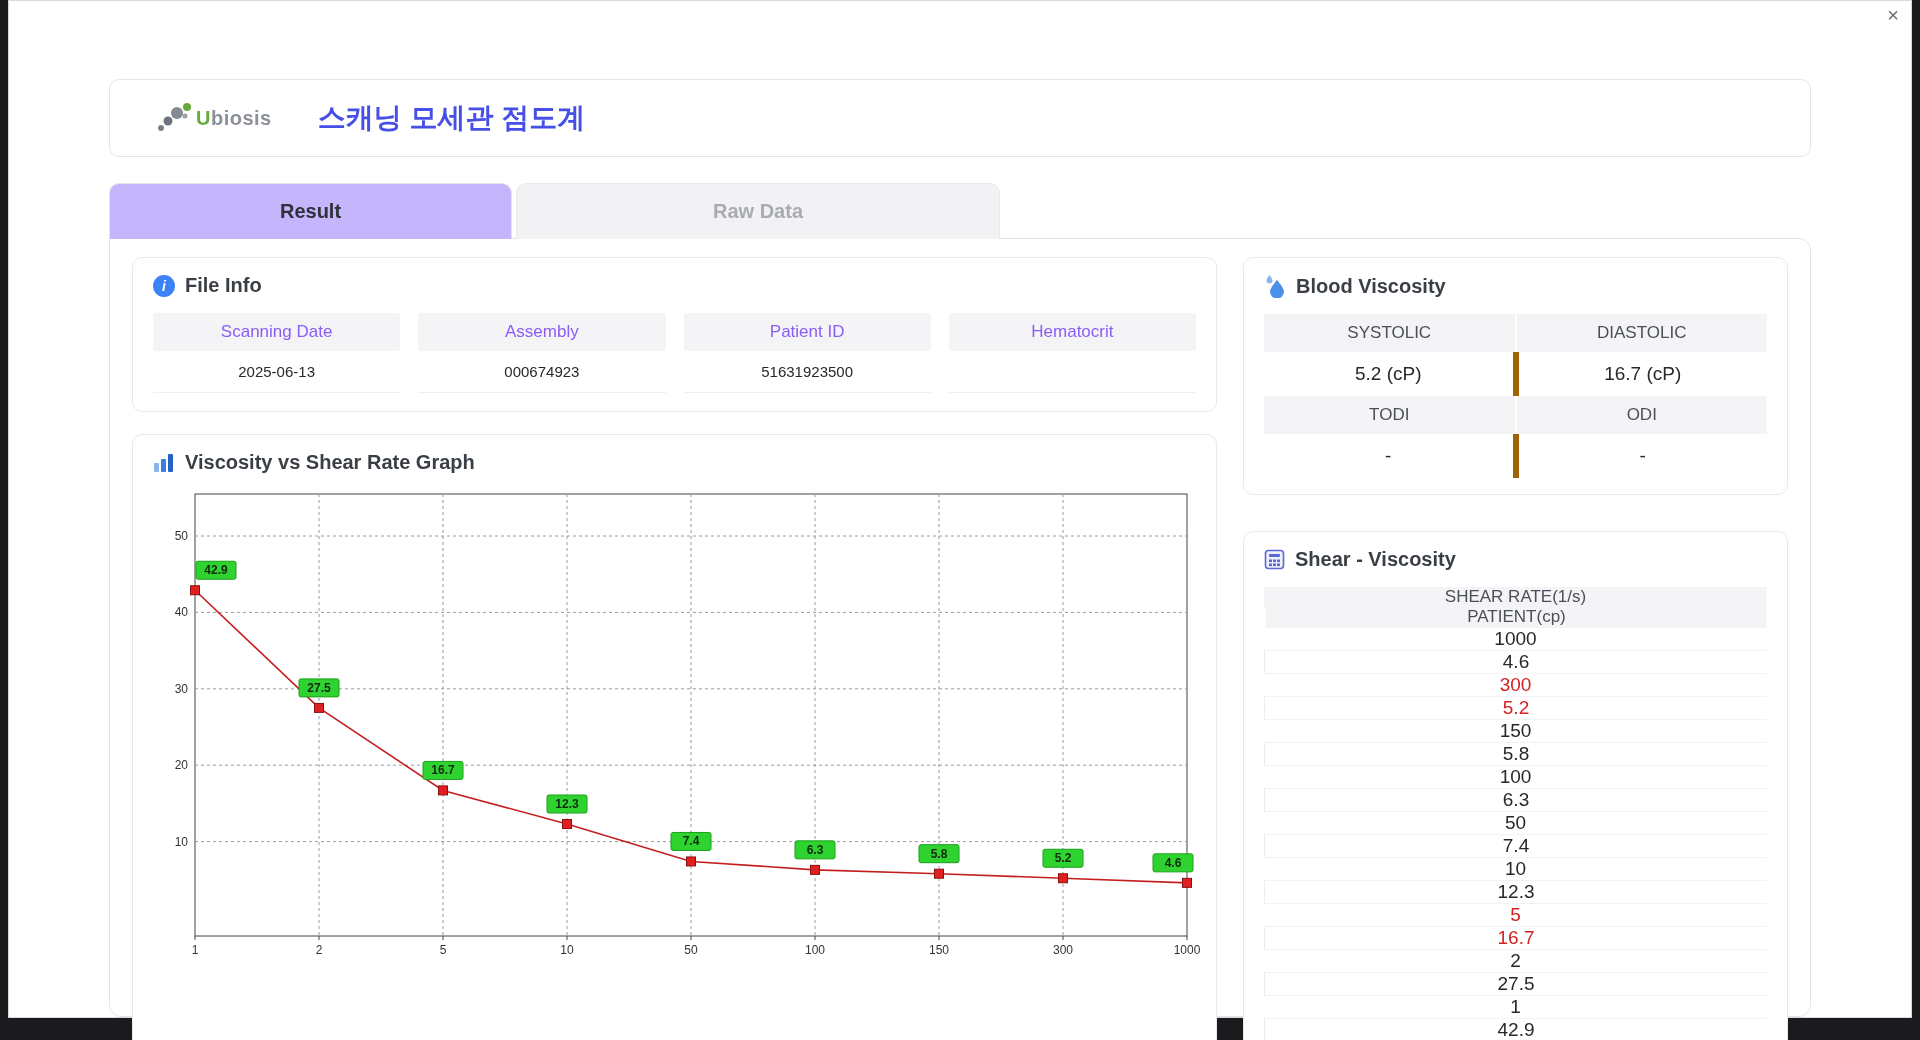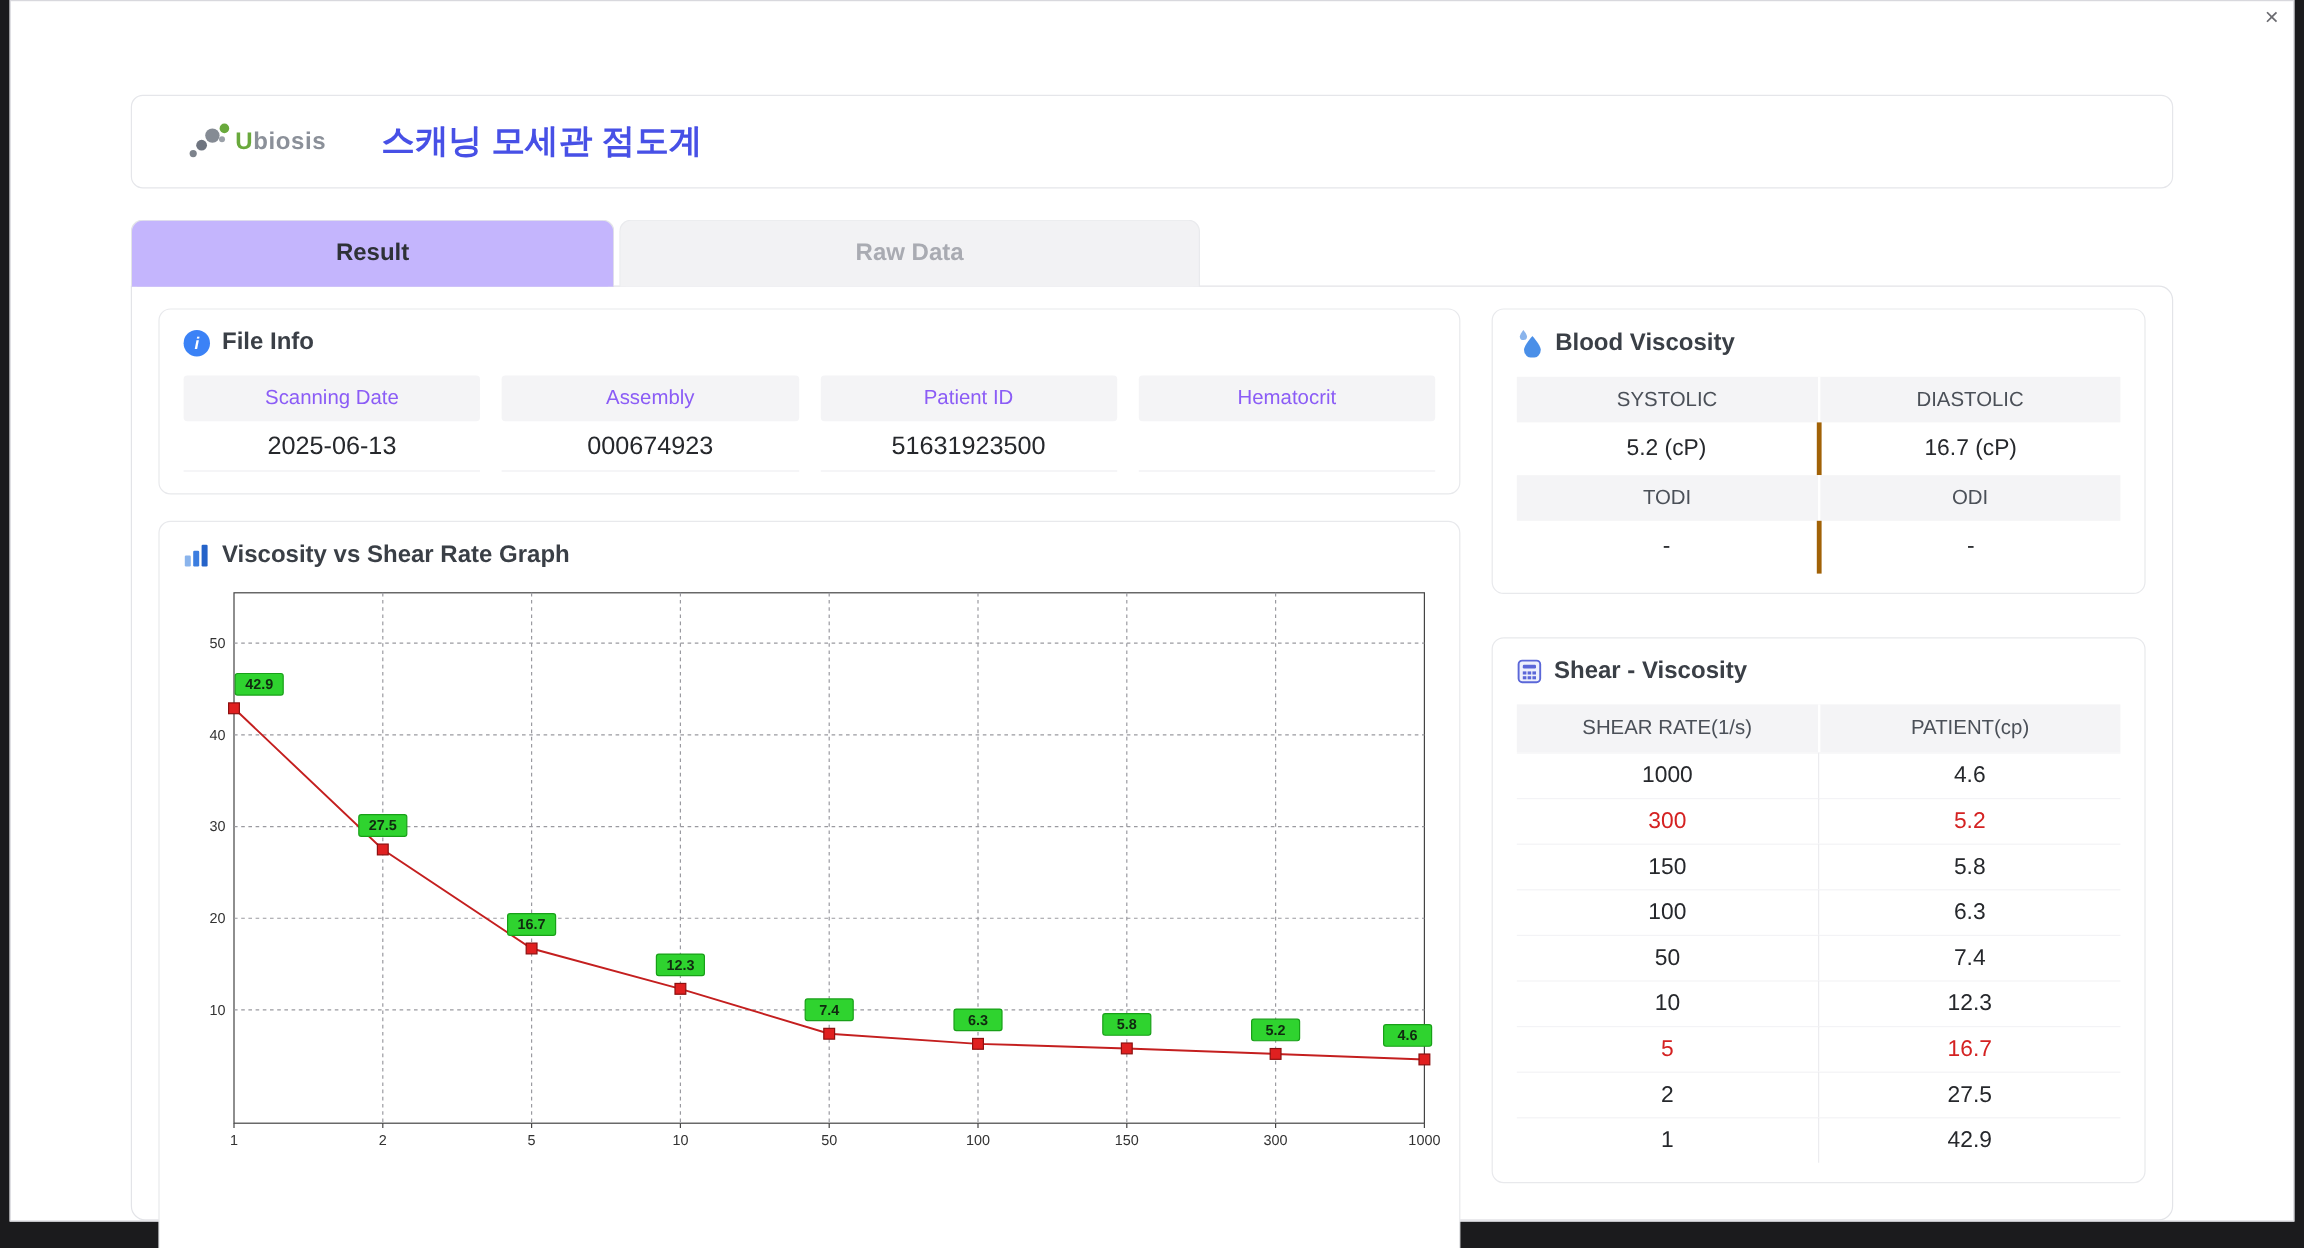--- a/index.html
+++ b/index.html
@@ -44,39 +44,39 @@
   .info-icon { width:22px; height:22px; border-radius:50%; background:#3b82f6; color:#fff;
                font-size:14px; font-weight:700; font-style:italic; }
 
   
   .file-info { height:155px; }
   .fi-fields { display:flex; gap:18px; margin-top:16px; }
   .fi-field { flex:1; }
   .fi-label { height:38px; background:#f4f4f6; border-radius:3px; display:flex; align-items:center;
               justify-content:center; font-size:17px; color:#8b5cf6; }
   .fi-value { height:42px; display:flex; align-items:center; justify-content:center;
-              font-size:21px; color:#26282c; border-bottom:1px solid #efeff2; }
+              font-size:15px; color:#26282c; border-bottom:1px solid #efeff2; }
 
   
   .graph-card { margin-top:22px; height:700px; }
   .chart-wrap { margin-top:12px; }
 
   
   .bv-table { margin-top:16px; }
   .bv-row { display:flex; }
   .bv-cell { flex:1; display:flex; align-items:center; justify-content:center; }
   .bv-head { height:38px; background:#f4f4f6; font-size:17px; color:#4b5058; }
   .bv-head + .bv-head { border-left:2px solid #fff; }
   .bv-val { height:44px; font-size:19px; color:#26282c; }
-  .bv-val + .bv-val { border-left:4px solid #a16207; }
+  .bv-val + .bv-val { border-left:6px solid #a16207; }
 
   
   .shear-card { margin-top:36px; }
   .sv-table { margin-top:16px; }
-  .sv-row { display:flex; }
+  .sv-row { display:flex;flex-direction:column; }
   .sv-cell { flex:1; display:flex; align-items:center; justify-content:center; }
   .sv-head { height:40px; background:#f4f4f6; font-size:17px; color:#4b5058; }
   .sv-head + .sv-head { border-left:2px solid #fff; }
   .sv-val { height:38px; font-size:19px; color:#26282c; }
   .sv-val + .sv-val { border-left:1px solid #ececef; }
   .sv-row + .sv-row .sv-val { border-top:1px solid #f3f3f6; }
   .sv-row.hl .sv-val { color:#d42222; }
 </style>
 </head>
 <body>

